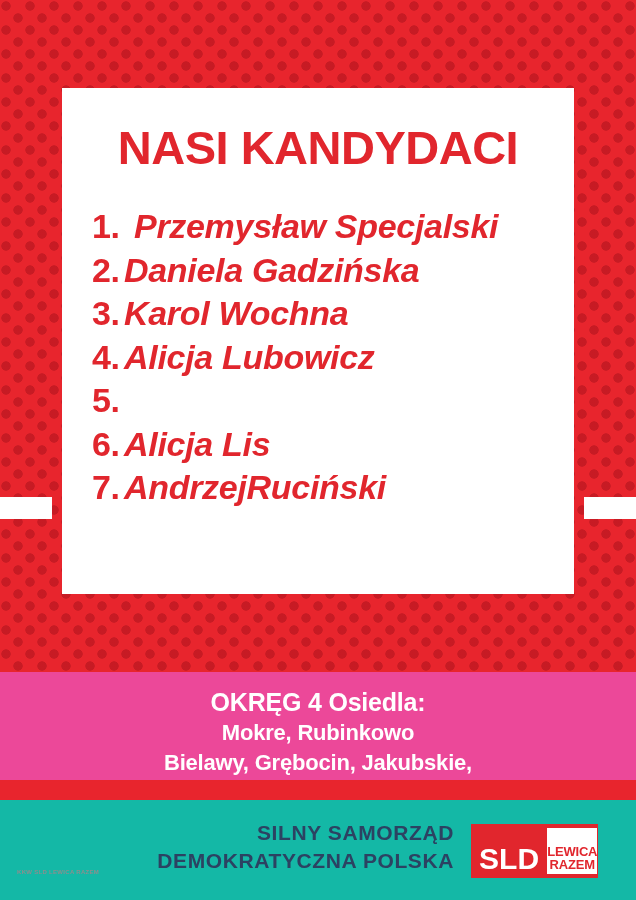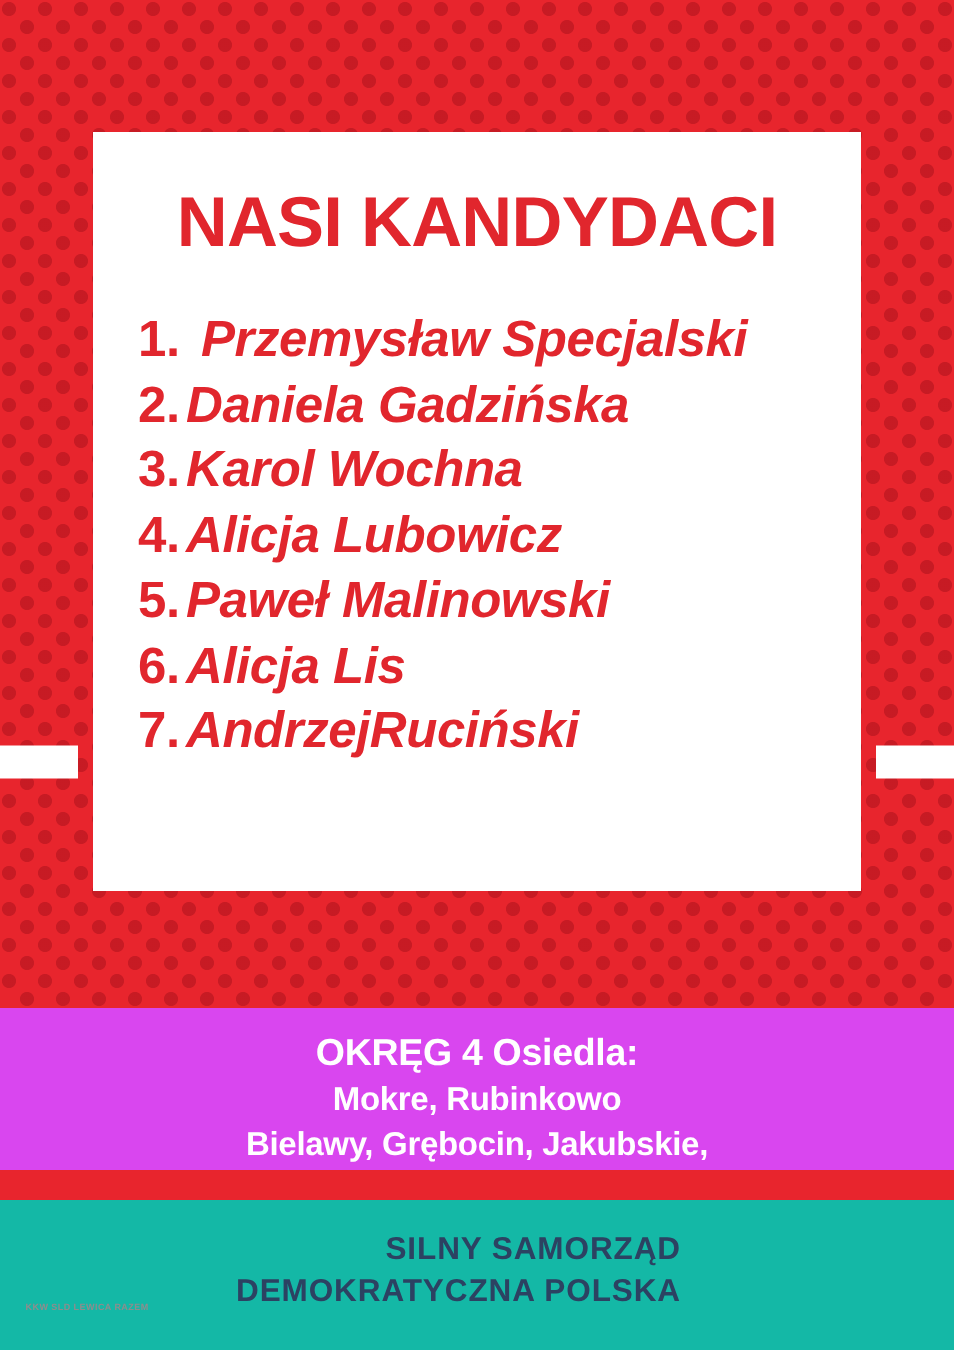--- a/index.html
+++ b/index.html
@@ -94,21 +94,21 @@
     padding-left: 10px;
   }
 
   
   .district-band {
     position: absolute;
     left: 0;
     top: 672px;
     width: 636px;
     height: 108px;
-    background: #d946ef;
+    background: #ec4899;
     color: #ffffff;
     text-align: center;
     z-index: 3;
   }
   .district-heading {
     font-size: 25px;
     font-weight: bold;
     padding-top: 16px;
     line-height: 1.18;
     letter-spacing: -0.2px;
@@ -221,21 +221,20 @@
       <li class="candidate-row">
         <span class="cand-num">3.</span>
         <span class="cand-name">Karol Wochna</span>
       </li>
       <li class="candidate-row">
         <span class="cand-num">4.</span>
         <span class="cand-name">Alicja Lubowicz</span>
       </li>
       <li class="candidate-row">
         <span class="cand-num">5.</span>
-        <span class="cand-name">Paweł Malinowski</span>
       </li>
       <li class="candidate-row">
         <span class="cand-num">6.</span>
         <span class="cand-name">Alicja Lis</span>
       </li>
       <li class="candidate-row">
         <span class="cand-num">7.</span>
         <span class="cand-name">AndrzejRuciński</span>
       </li>
     </ul>
@@ -247,16 +246,23 @@
     <div class="district-line">Bielawy, Grębocin, Jakubskie,</div>
   </div>
 
   <div class="footer">
     <div class="slogan">
       <div>SILNY SAMORZĄD</div>
       <div>DEMOKRATYCZNA POLSKA</div>
     </div>
   </div>
 
+  <div class="logo">
+    <div class="logo-sld">SLD</div>
+    <div class="logo-box">
+      <span>LEWICA</span>
+      <span>RAZEM</span>
+    </div>
+  </div>
 
   <div class="disclaimer">KKW SLD LEWICA RAZEM</div>
 
 </div>
 
 </body></html>

